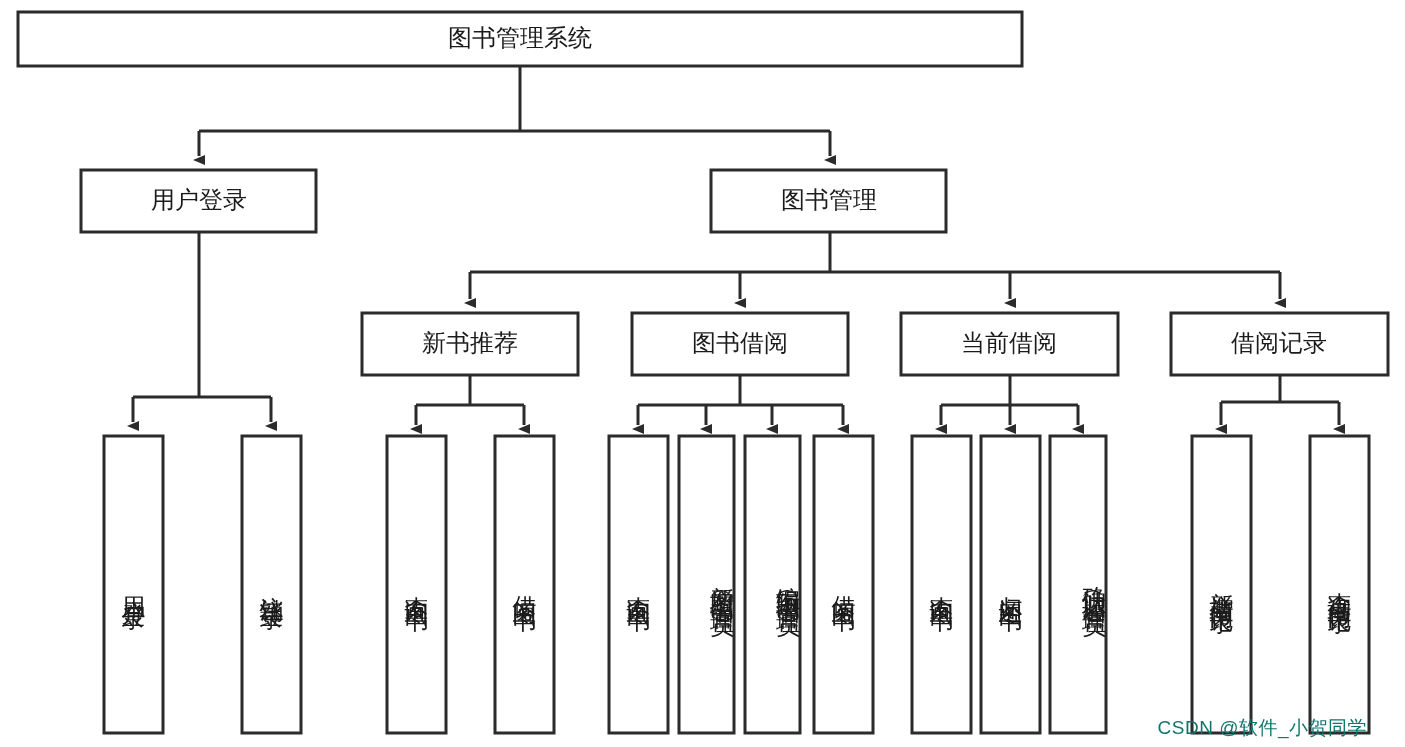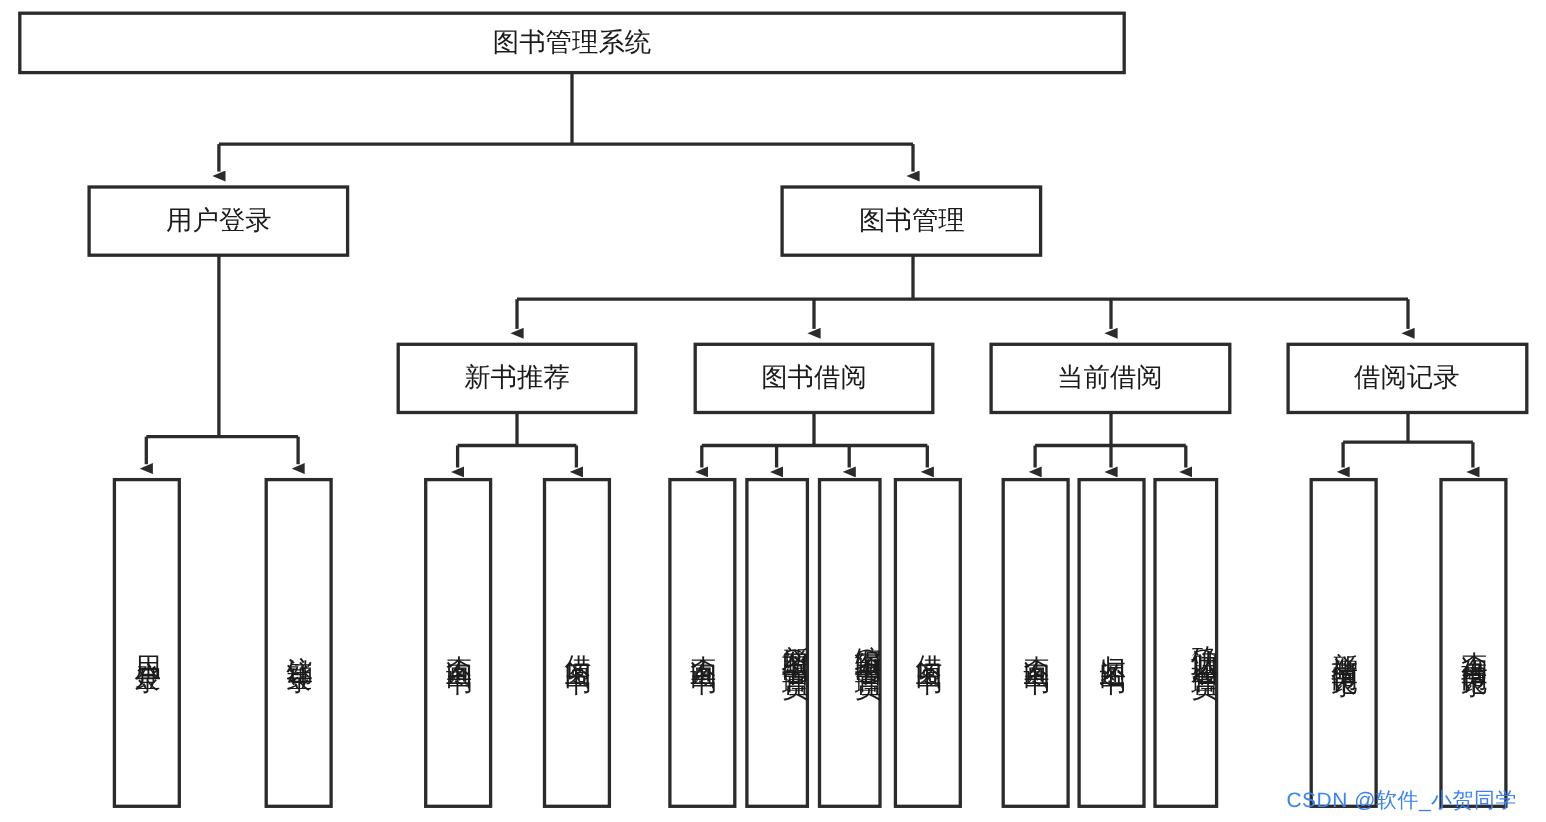--- a/index.html
+++ b/index.html
@@ -11,21 +11,20 @@
     width: 1405px;
     height: 747px;
     font-family: "Liberation Sans", "DejaVu Sans", sans-serif;
     overflow: hidden;
   }
   #diagram-root {
     position: relative;
     width: 1375px;
     height: 747px;
     background: #ffffff;
-    padding-left: 12px;
   }
   svg#tree-svg {
     position: absolute;
     left: 0;
     top: 0;
     width: 1405px;
     height: 747px;
   }
   .node-box {
     fill: #ffffff;
@@ -63,21 +62,21 @@
     line-height: 1;
     pointer-events: none;
     white-space: nowrap;
   }
   .watermark {
     position: absolute;
     right: 8px;
     bottom: 6px;
     font-family: "Liberation Sans", "DejaVu Sans", sans-serif;
     font-size: 19px;
-    color: #3b82f6;
+    color: #0f766e;
     letter-spacing: 0.5px;
     white-space: nowrap;
   }
 </style>
 </head>
 <body>
 
 <div id="diagram-root">
 
   <svg id="tree-svg" viewBox="0 0 1405 747">

